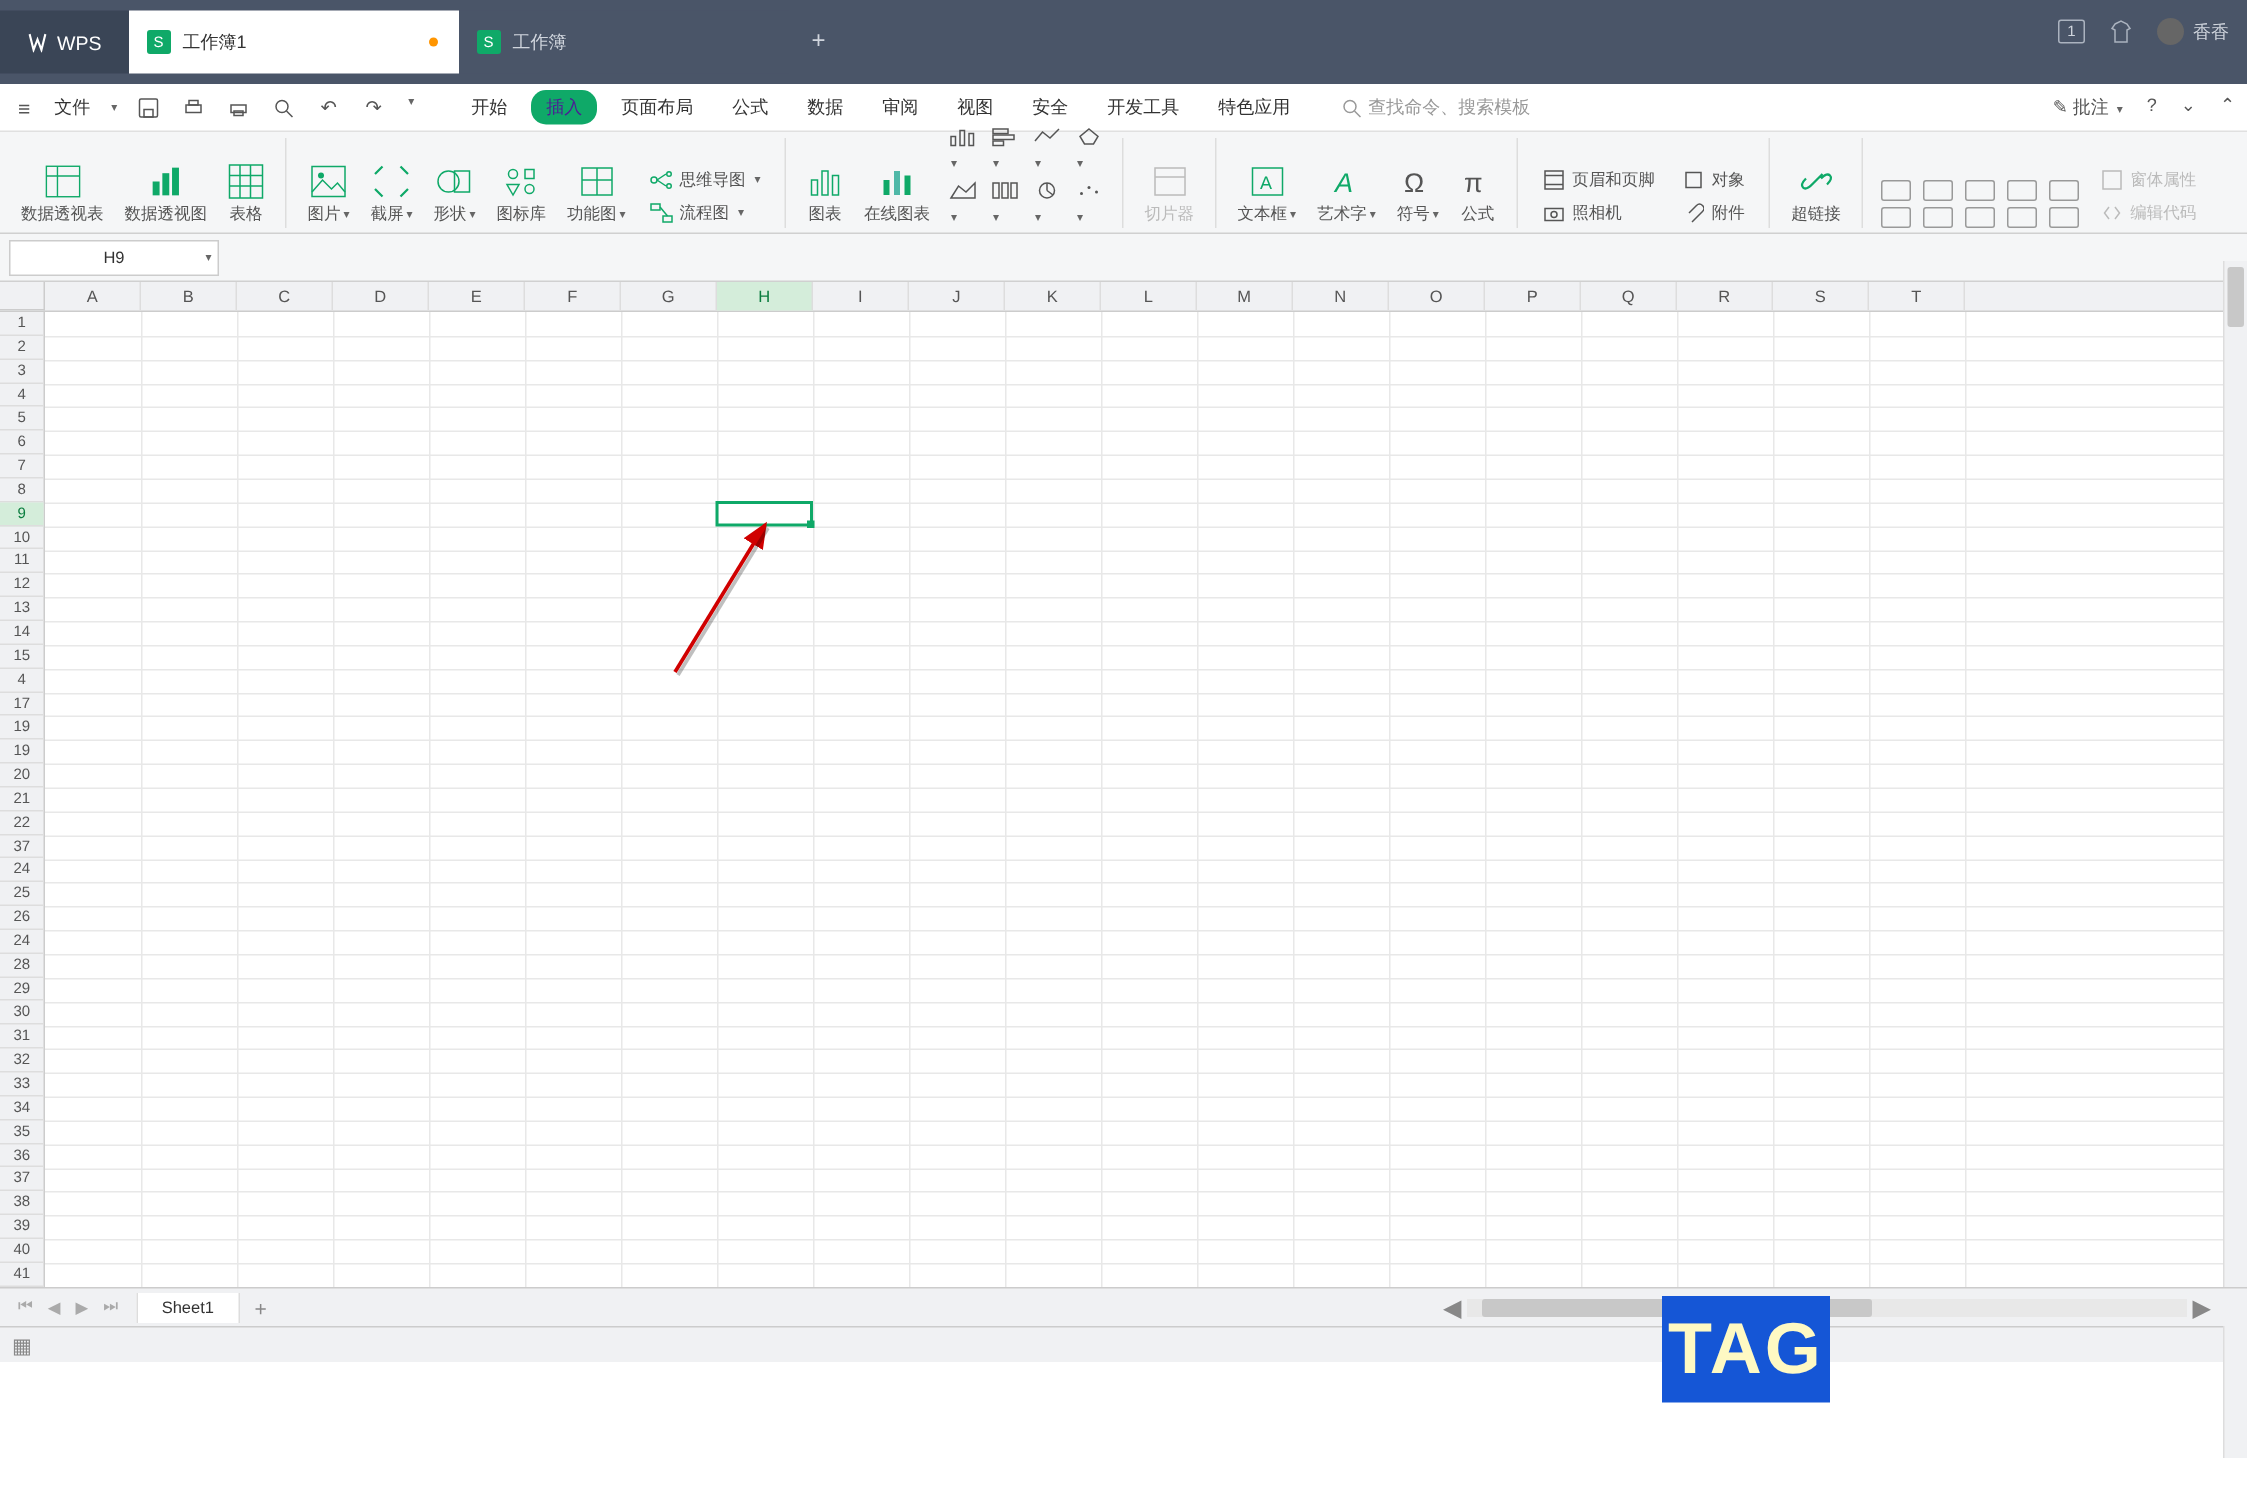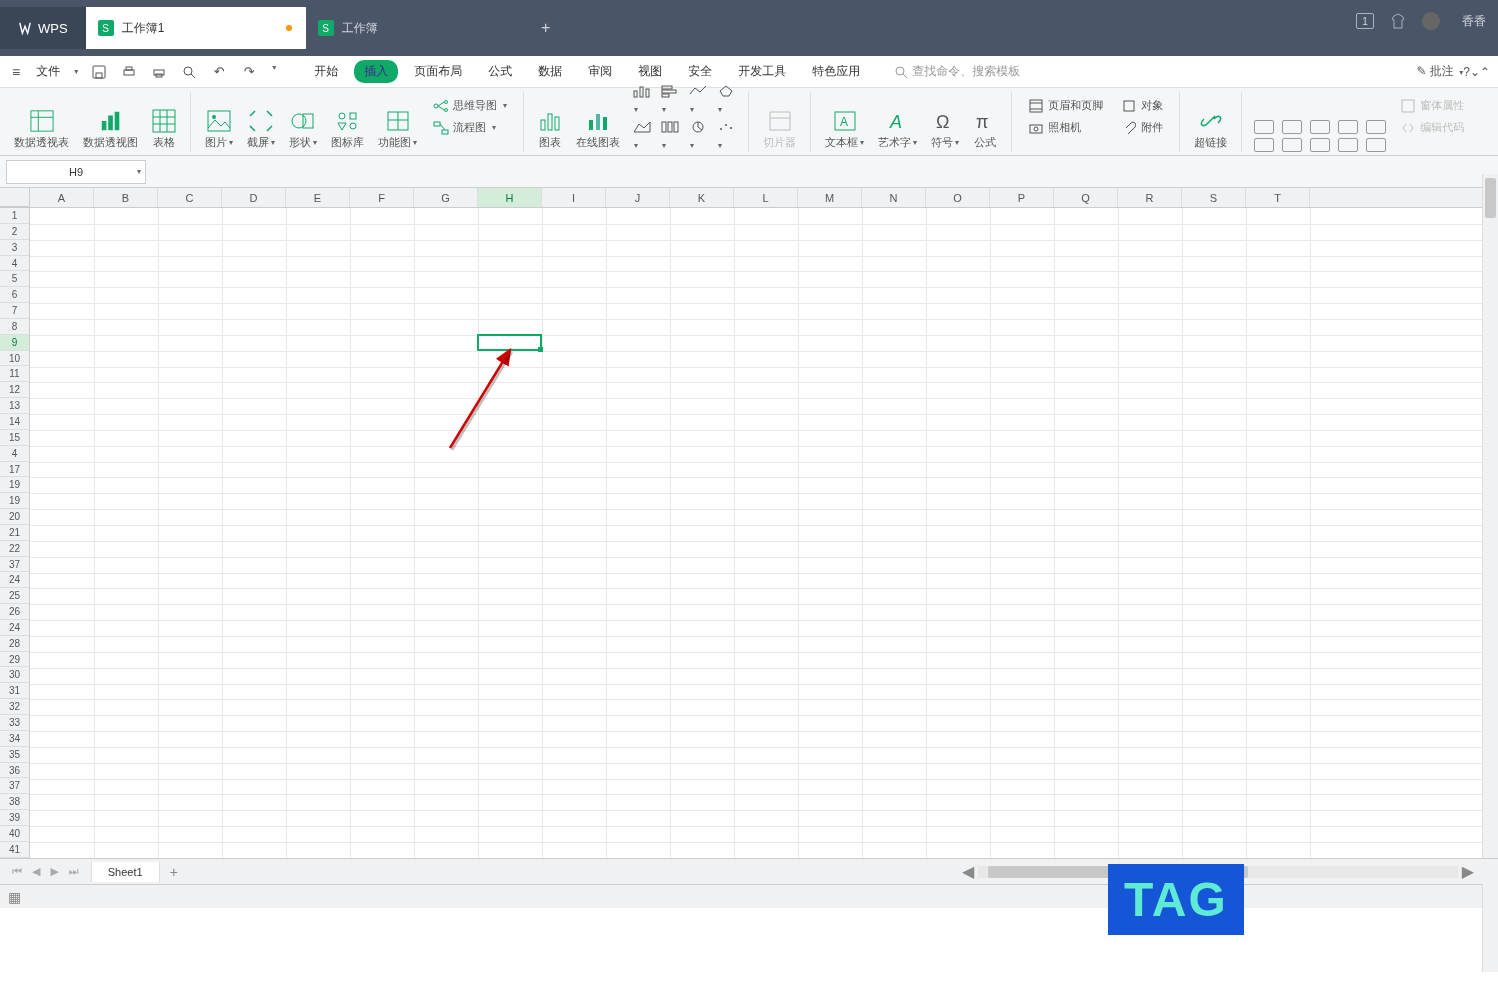--- a/index.html
+++ b/index.html
@@ -10,47 +10,47 @@
 .wps-brand { background: #3a4556; height: 42px; padding: 0 18px; display: flex; align-items: center; color: #fff; font-size: 13px; gap: 6px; }
 .wps-logo { width: 14px; height: 14px; display: inline-block; }
 .doc-tab { height: 42px; background: #fff; display: flex; align-items: center; padding: 0 12px; gap: 8px; min-width: 220px; position: relative; }
 .doc-tab.inactive { background: #4a5568; color: #d0d5dd; min-width: 220px; }
 .doc-icon { width: 16px; height: 16px; background: #0fa968; border-radius: 2px; color: #fff; font-size: 10px; display: flex; align-items: center; justify-content: center; }
 .doc-tab .title { font-size: 12px; color: #333; }
 .doc-tab.inactive .title { color: #d0d5dd; }
 .doc-tab .dot { position: absolute; right: 14px; width: 6px; height: 6px; background: #ff9500; border-radius: 50%; }
 .add-tab { width: 40px; height: 42px; display: flex; align-items: center; justify-content: center; color: #d0d5dd; font-size: 16px; cursor: pointer; }
 .title-right { position: absolute; right: 0; top: 0; height: 42px; display: flex; align-items: center; gap: 16px; padding-right: 12px; color: #d0d5dd; font-size: 12px; }
-.user-badge { display: flex; align-items: center; gap: 22px; }
+.user-badge { display: flex; align-items: center; gap: 6px; }
 .user-avatar { width: 18px; height: 18px; background: #666; border-radius: 50%; }
 .badge { width: 18px; height: 16px; border: 1px solid #abb3bf; border-radius: 2px; font-size: 10px; display: flex; align-items: center; justify-content: center; }
 
 
 .menu-bar { height: 32px; background: #fff; display: flex; align-items: center; padding: 0 8px; gap: 4px; border-bottom: 1px solid #e0e0e0; position: relative; }
 .menu-left { display: flex; align-items: center; gap: 4px; }
 .hamburger { font-size: 14px; color: #555; padding: 4px; }
 .file-menu { font-size: 12px; color: #333; padding: 2px 8px; }
 .qat { display: flex; gap: 12px; margin-left: 8px; }
 .qat-item { width: 18px; height: 18px; color: #555; display: flex; align-items: center; justify-content: center; font-size: 13px; }
 .tabs { display: flex; gap: 6px; margin-left: 24px; }
 .tab { font-size: 12px; color: #333; padding: 3px 10px; cursor: pointer; }
 .tab.active { background: #0fa968; color: #4c1d95; border-radius: 10px; }
 .search-area { display: flex; align-items: center; margin-left: 20px; color: #999; font-size: 12px; gap: 4px; }
-.menu-right { position: absolute; right: 8px; display: flex; align-items: center; gap: 0; color: #555; font-size: 12px; margin-left: 12px; }
+.menu-right { position: absolute; right: 8px; display: flex; align-items: flex-start; gap: 16px; color: #555; font-size: 12px; margin-left: 12px; }
 .dropdown-arrow { font-size: 8px; color: #666; margin-left: 2px; }
 
 
 .ribbon { height: 68px; background: #f5f6f7; border-bottom: 1px solid #d0d0d0; display: flex; align-items: center; padding: 4px 0; position: relative; }
 .ribbon-group { display: flex; align-items: flex-end; padding: 0 12px; border-right: 1px solid #ddd; height: 60px; gap: 10px; }
 .ribbon-group:last-child { border-right: none; }
 .ribbon-btn { display: flex; flex-direction: column; align-items: center; gap: 2px; cursor: pointer; padding: 2px; }
 .ribbon-btn .icn { width: 24px; height: 24px; display: flex; align-items: center; justify-content: center; color: #0fa968; font-size: 20px; }
 .ribbon-btn .lbl { font-size: 11px; color: #555; white-space: nowrap; display: flex; align-items: center; }
 .ribbon-btn.disabled .lbl, .ribbon-btn.disabled .icn { color: #bbb; }
-.ribbon-col { display: flex; flex-direction: column; gap: 2px; justify-content: flex-start; height: 56px; }
+.ribbon-col { display: flex; flex-direction: column; gap: 2px; justify-content: flex-end; height: 56px; }
 .ribbon-row-item { display: flex; align-items: center; gap: 4px; font-size: 11px; color: #555; padding: 2px 4px; cursor: pointer; }
 .ribbon-row-item .small-icn { width: 16px; height: 16px; color: #0fa968; display: flex; align-items: center; justify-content: center; }
 .mini-grid { display: flex; gap: 8px; }
 .mini-col { display: flex; flex-direction: column; gap: 4px; }
 .mini-icn { width: 20px; height: 14px; border: 1px solid #999; border-radius: 2px; }
 
 
 .formula-bar { height: 32px; background: #f5f6f7; display: flex; align-items: center; border-bottom: 1px solid #d0d0d0; }
 .name-box { width: 140px; height: 24px; background: #fff; border: 1px solid #ccc; margin-left: 6px; display: flex; align-items: center; padding: 0 8px; font-size: 11px; color: #333; justify-content: center; position: relative; }
 .name-box .dd { position: absolute; right: 4px; font-size: 8px; color: #666; }
@@ -89,21 +89,21 @@
 .hscroll { position: absolute; right: 20px; width: 520px; height: 14px; display: flex; align-items: center; }
 .hscroll-track { flex: 1; height: 12px; background: #e8e8e8; position: relative; }
 .hscroll-thumb { position: absolute; left: 10px; width: 260px; height: 12px; background: #c8c8c8; border-radius: 2px; }
 
 
 .status-bar { height: 24px; background: #f0f1f3; border-top: 1px solid #ccc; display: flex; align-items: center; padding: 0 8px; }
 .status-icon { color: #888; font-size: 14px; }
 
 
 .watermark { position: absolute; right: 0; bottom: 58px; width: 390px; height: 86px; display: flex; align-items: center; }
-.wm-tag { background: #1556d6; color: #5eead4; font-weight: 900; font-size: 48px; padding: 8px 16px; font-family: Arial Black, sans-serif; letter-spacing: 2px; }
+.wm-tag { background: #1556d6; color: #fef9c3; font-weight: 900; font-size: 48px; padding: 8px 4px; font-family: Arial Black, sans-serif; letter-spacing: 2px; }
 .wm-text { display: flex; flex-direction: column; margin-left: 4px; }
 .wm-cn { color: #ff0000; font-size: 28px; font-weight: bold; text-shadow: 1px 1px 0 #000; }
 .wm-url { color: #1556d6; font-size: 20px; font-weight: bold; }
 
 svg { display: block; }
 </style>
 </head>
 <body>
 
 <div class="title-bar">

